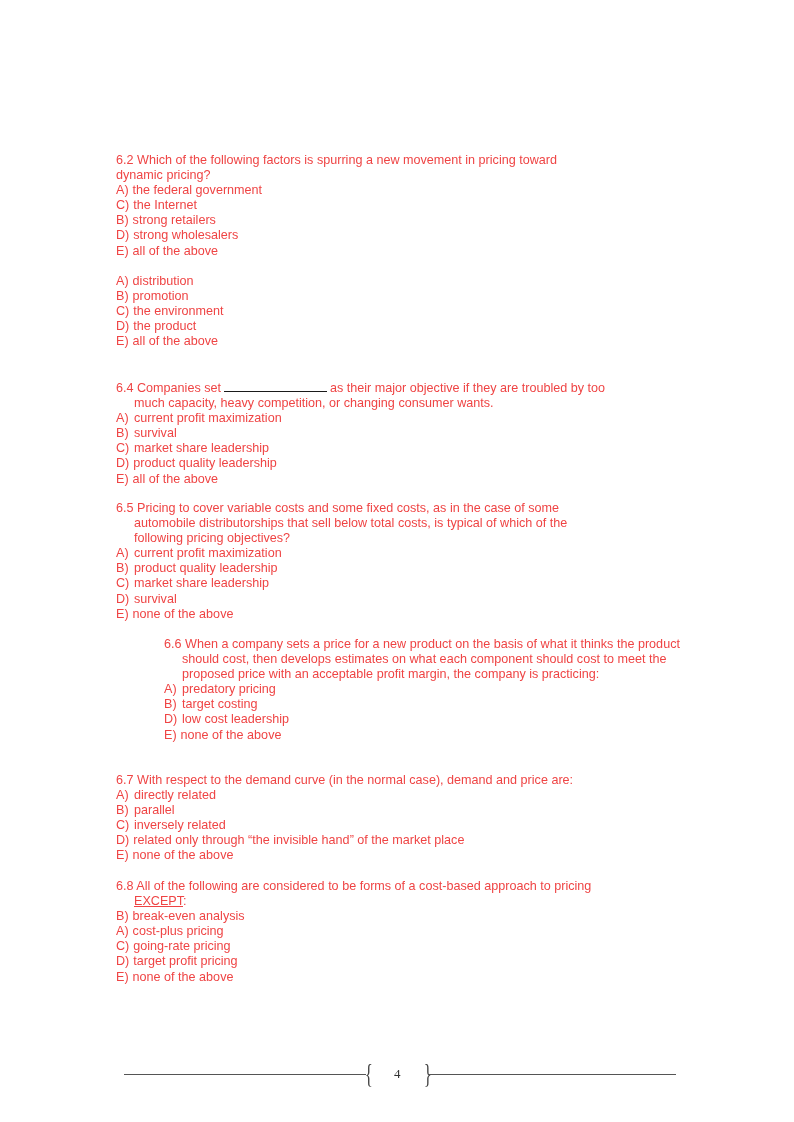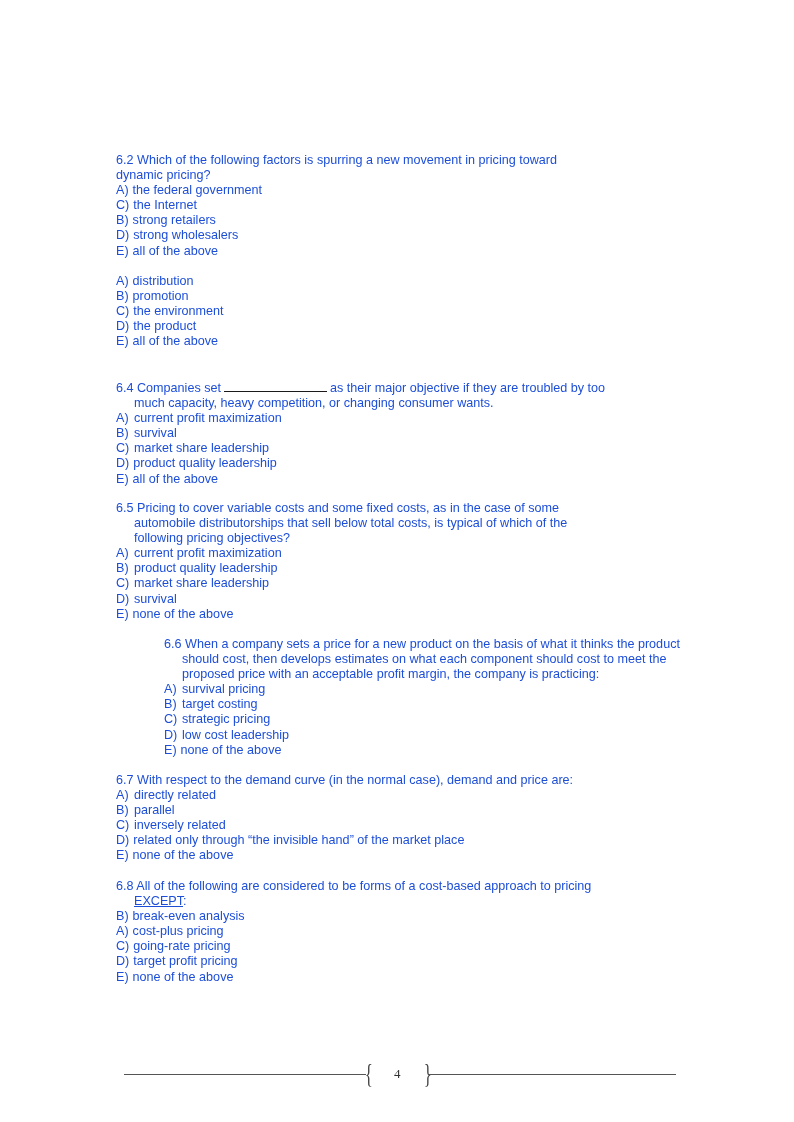--- a/index.html
+++ b/index.html
@@ -1,21 +1,21 @@
 <!DOCTYPE html>
 <html><head>
 <meta charset="utf-8">
 <style>
   html, body { margin: 0; padding: 0; background: #ffffff; }
   body { width: 794px; height: 1122px; position: relative; overflow: hidden; }
   .page { position: absolute; left: 0; top: 0; width: 794px; height: 1122px; background: #fff; }
   .q {
     position: absolute; left: 116px; width: 560px;
     font-family: "Liberation Sans", sans-serif;
-    font-size: 12.6px; line-height: 15.1px; color: #1d4ed8;
+    font-size: 12.6px; line-height: 15.1px; color: #ef4444;
   }
   .q .stem { margin: 0; padding-left: 18px; text-indent: -18px; }
   .q .stem.noindent { padding-left: 0; text-indent: 0; }
   .q .opt { margin: 0; }
   .q .opt .letter { display: inline-block; }
   .q .opt.spaced .letter { width: 18px; }
   .q .opt .letter.plain { width: auto; margin-right: 4px; }
   .blank { display: inline-block; width: 103px; border-bottom: 1px solid #1a1a1a; height: 11px; vertical-align: baseline; margin: 0 3px; }
   .underline { text-decoration: underline; }
   .footer { position: absolute; left: 124px; top: 1062px; width: 552px; height: 24px; }
@@ -68,23 +68,22 @@
     <p class="stem">6.5 Pricing to cover variable costs and some fixed costs, as in the case of some automobile distributorships that sell below total costs, is typical of which of the following pricing objectives?</p>
     <p class="opt spaced"><span class="letter">A)</span><span>current profit maximization</span></p>
     <p class="opt spaced"><span class="letter">B)</span><span>product quality leadership</span></p>
     <p class="opt spaced"><span class="letter">C)</span><span>market share leadership</span></p>
     <p class="opt spaced"><span class="letter">D)</span><span>survival</span></p>
     <p class="opt"><span class="letter plain">E)</span><span>none of the above</span></p>
   </div>
 
   <div class="q" style="top:637px; width:530px;margin-left:48px;">
     <p class="stem">6.6 When a company sets a price for a new product on the basis of what it thinks the product should cost, then develops estimates on what each component should cost to meet the proposed price with an acceptable profit margin, the company is practicing:</p>
-    <p class="opt spaced"><span class="letter">A)</span><span>survival pricing</span></p>
+    <p class="opt spaced"><span class="letter">A)</span><span>predatory pricing</span></p>
     <p class="opt spaced"><span class="letter">B)</span><span>target costing</span></p>
-    <p class="opt spaced"><span class="letter">C)</span><span>strategic pricing</span></p>
     <p class="opt spaced"><span class="letter">D)</span><span>low cost leadership</span></p>
     <p class="opt"><span class="letter plain">E)</span><span>none of the above</span></p>
   </div>
 
   <div class="q" style="top:773px;">
     <p class="stem noindent">6.7 With respect to the demand curve (in the normal case), demand and price are:</p>
     <p class="opt spaced"><span class="letter">A)</span><span>directly related</span></p>
     <p class="opt spaced"><span class="letter">B)</span><span>parallel</span></p>
     <p class="opt spaced"><span class="letter">C)</span><span>inversely related</span></p>
     <p class="opt"><span class="letter plain">D)</span><span>related only through “the invisible hand” of the market place</span></p>

